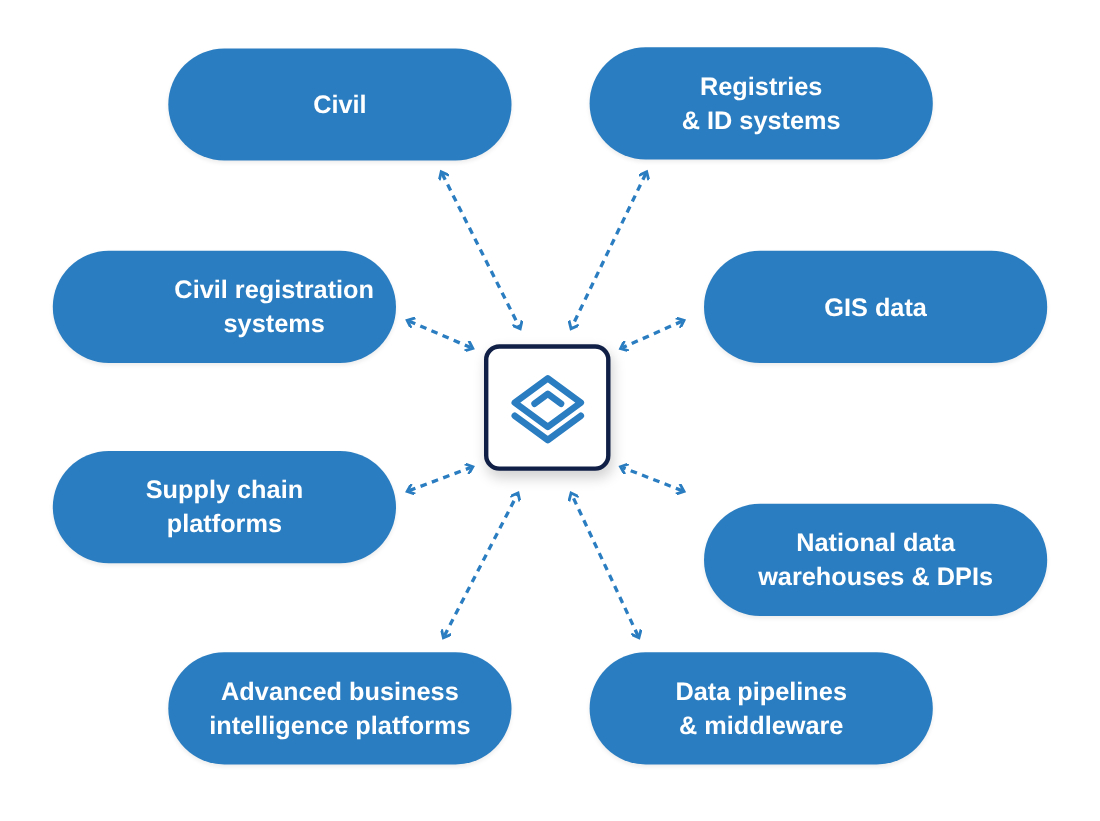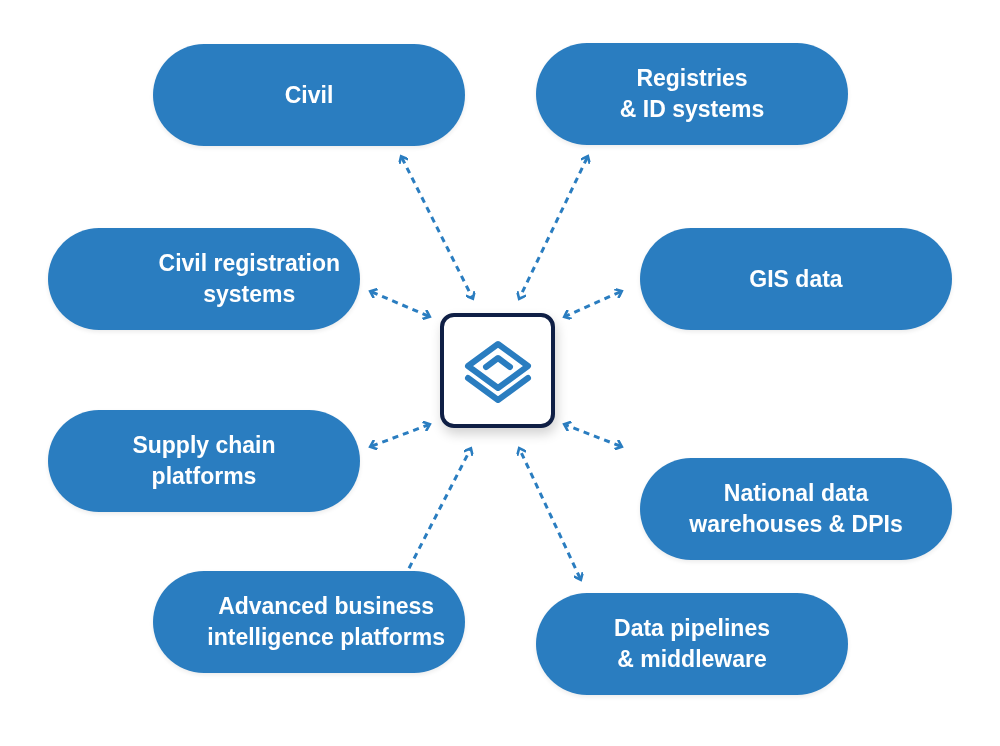--- a/index.html
+++ b/index.html
@@ -53,21 +53,21 @@
   <span>GIS data</span>
 </div>
 <div class="pill" style="left:48px; top:410px;">
   <span>Supply chain
 platforms</span>
 </div>
 <div class="pill" style="left:640px; top:410px;margin-top:48px;">
   <span>National data
 warehouses &amp; DPIs</span>
 </div>
-<div class="pill" style="left:153px; top:571px;justify-content:flex-end;">
+<div class="pill" style="left:153px; top:593px;">
   <span>Advanced business
 intelligence platforms</span>
 </div>
 <div class="pill" style="left:536px; top:593px;">
   <span>Data pipelines
 &amp; middleware</span>
 </div>
 
 <div class="hub">
   <svg width="76" height="66" viewBox="0 0 76 66">

